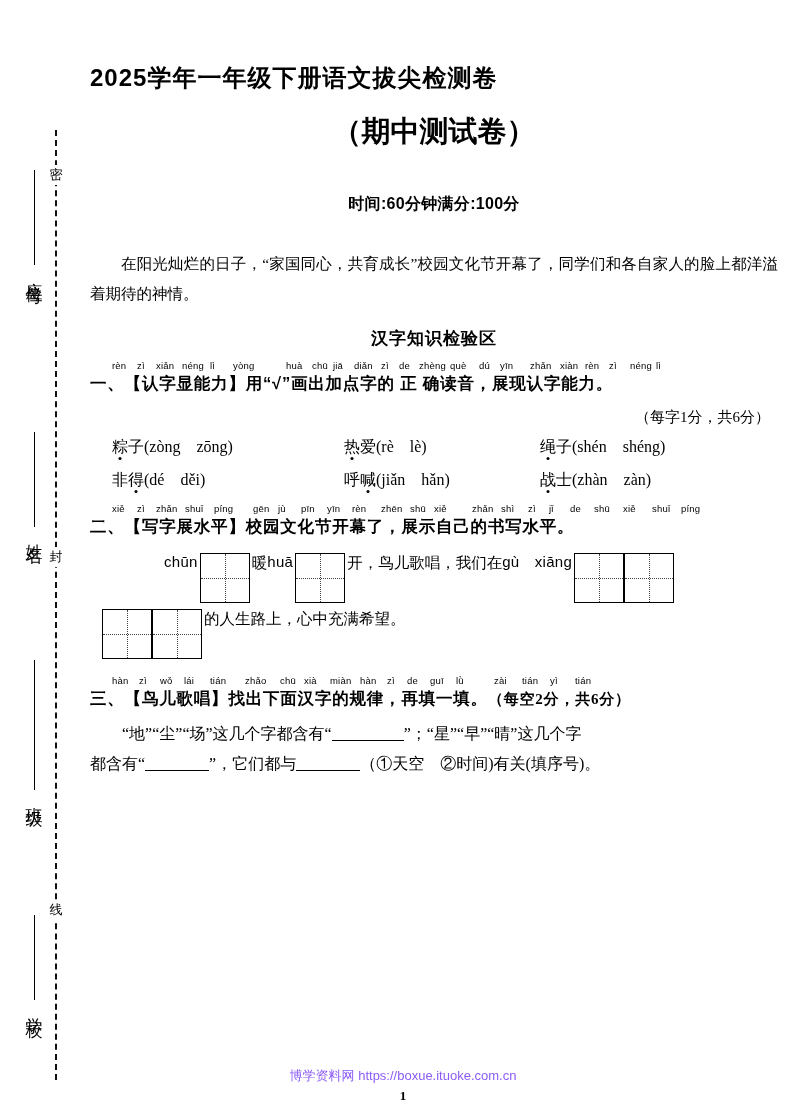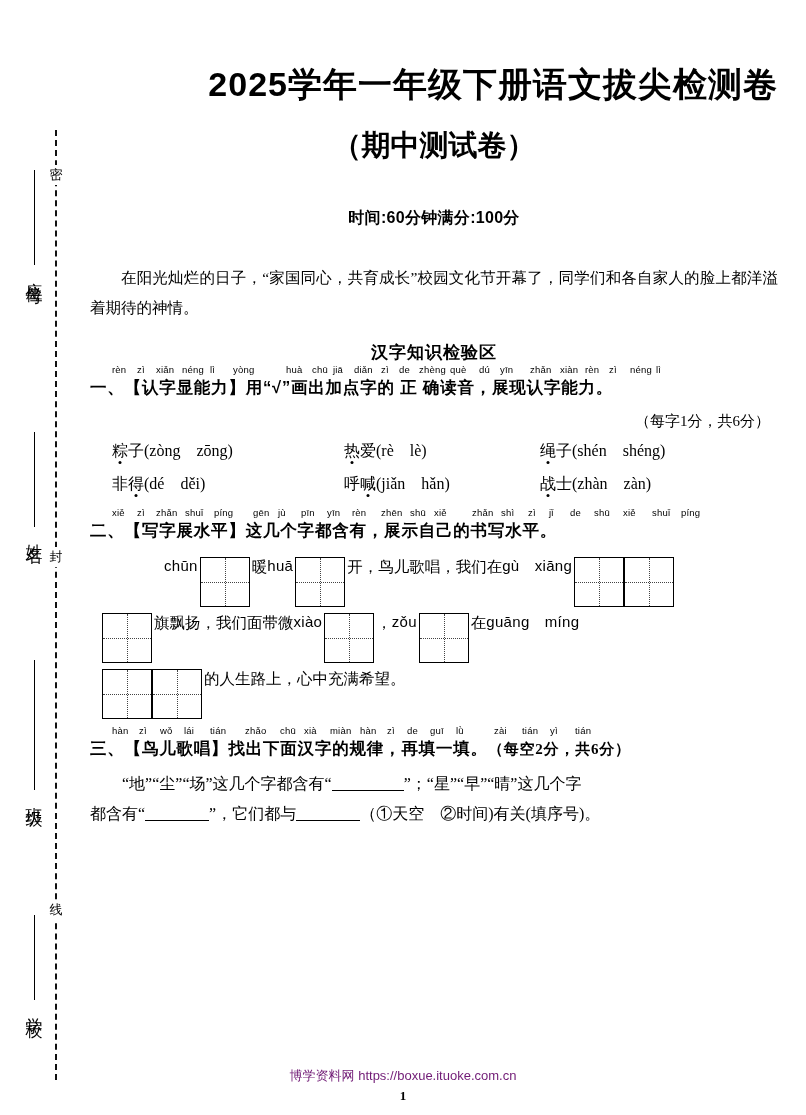--- a/index.html
+++ b/index.html
@@ -76,22 +76,22 @@
 
   
   .page {
     position: absolute;
     left: 78px; top: 0;
     width: 728px; height: 1115px;
     padding: 0 28px 0 12px;
   }
 
   .title {
-    text-align: right;
-    font-size: 34px;
+    text-align: left;
+    font-size: 24px;
     font-weight: bold;
     letter-spacing: 1px;
     margin-top: 62px;
     font-family: "Liberation Sans", sans-serif;
     white-space: nowrap;
   }
   .subtitle {
     text-align: center;
     font-size: 29px;
     font-weight: bold;
@@ -119,21 +119,21 @@
   .section-head {
     text-align: center;
     font-size: 17px;
     font-weight: bold;
     margin-top: 18px;
     font-family: "Liberation Sans", sans-serif;
     letter-spacing: 1px;
   }
 
   
-  .q-block { }
+  .q-block { margin-top: 10px; }
 
   .ruby-line {
     position: relative;
     height: 38px;
   }
   .pinyin-row {
     position: absolute;
     left: 0; top: 0;
     width: 100%;
     font-size: 9.5px;
@@ -264,21 +264,21 @@
     font-family: "Liberation Serif", serif;
   }
 
   
   .watermark {
     position: absolute;
     left: 0; right: 0;
     top: 1067px;
     text-align: center;
     font-size: 13px;
-    color: #701a75;
+    color: #8b5cf6;
     font-family: "Liberation Sans", sans-serif;
   }
   .pageno {
     position: absolute;
     left: 0; right: 0;
     top: 1088px;
     text-align: center;
     font-size: 13px;
     font-weight: bold;
     font-family: "Liberation Serif", serif;
@@ -390,47 +390,36 @@
           <span style="position: absolute; left: 411px;">shì</span>
           <span style="position: absolute; left: 438px;">zì</span>
           <span style="position: absolute; left: 459px;">jǐ</span>
           <span style="position: absolute; left: 480px;">de</span>
           <span style="position: absolute; left: 504px;">shū</span>
           <span style="position: absolute; left: 533px;">xiě</span>
           <span style="position: absolute; left: 562px;">shuǐ</span>
           <span style="position: absolute; left: 591px;">píng</span>
         </div>
       <div class="q-text">
-        <span>二、</span><span class="brack">【写字展水平】</span><span class="tail">这几个字都含有，展示自己的书写水平。</span>
+        <span>二、</span><span class="brack">【写字展水平】</span><span class="tail">校园文化节开幕了，展示自己的书写水平。</span>
       </div>
     </div>
     <div class="write-rows" id="q2rows">
         <div class="wrow pad-l">
           <span class="py">chūn</span>
           <span class="tian"></span>
           <span class="txt">暖</span>
           <span class="py">huā</span>
           <span class="tian"></span>
           <span class="txt">开，鸟儿歌唱，我们在</span>
           <span class="py">gù　xiāng</span>
           <span class="tian-pair">
             <span class="tian"></span>
             <span class="tian"></span>
           </span>
-        </div>
-        <div class="wrow pad-l2">
-          <span class="tian"></span>
-          <span class="txt">旗飘扬，我们面带微</span>
-          <span class="py">xiào</span>
-          <span class="tian"></span>
-          <span class="txt">，</span>
-          <span class="py">zǒu</span>
-          <span class="tian"></span>
-          <span class="txt">在</span>
-          <span class="py">guāng　míng</span>
         </div>
         <div class="wrow pad-l2">
           <span class="tian-pair">
             <span class="tian"></span>
             <span class="tian"></span>
           </span>
           <span class="txt">的人生路上，心中充满希望。</span>
         </div>
       </div>
   </div>

